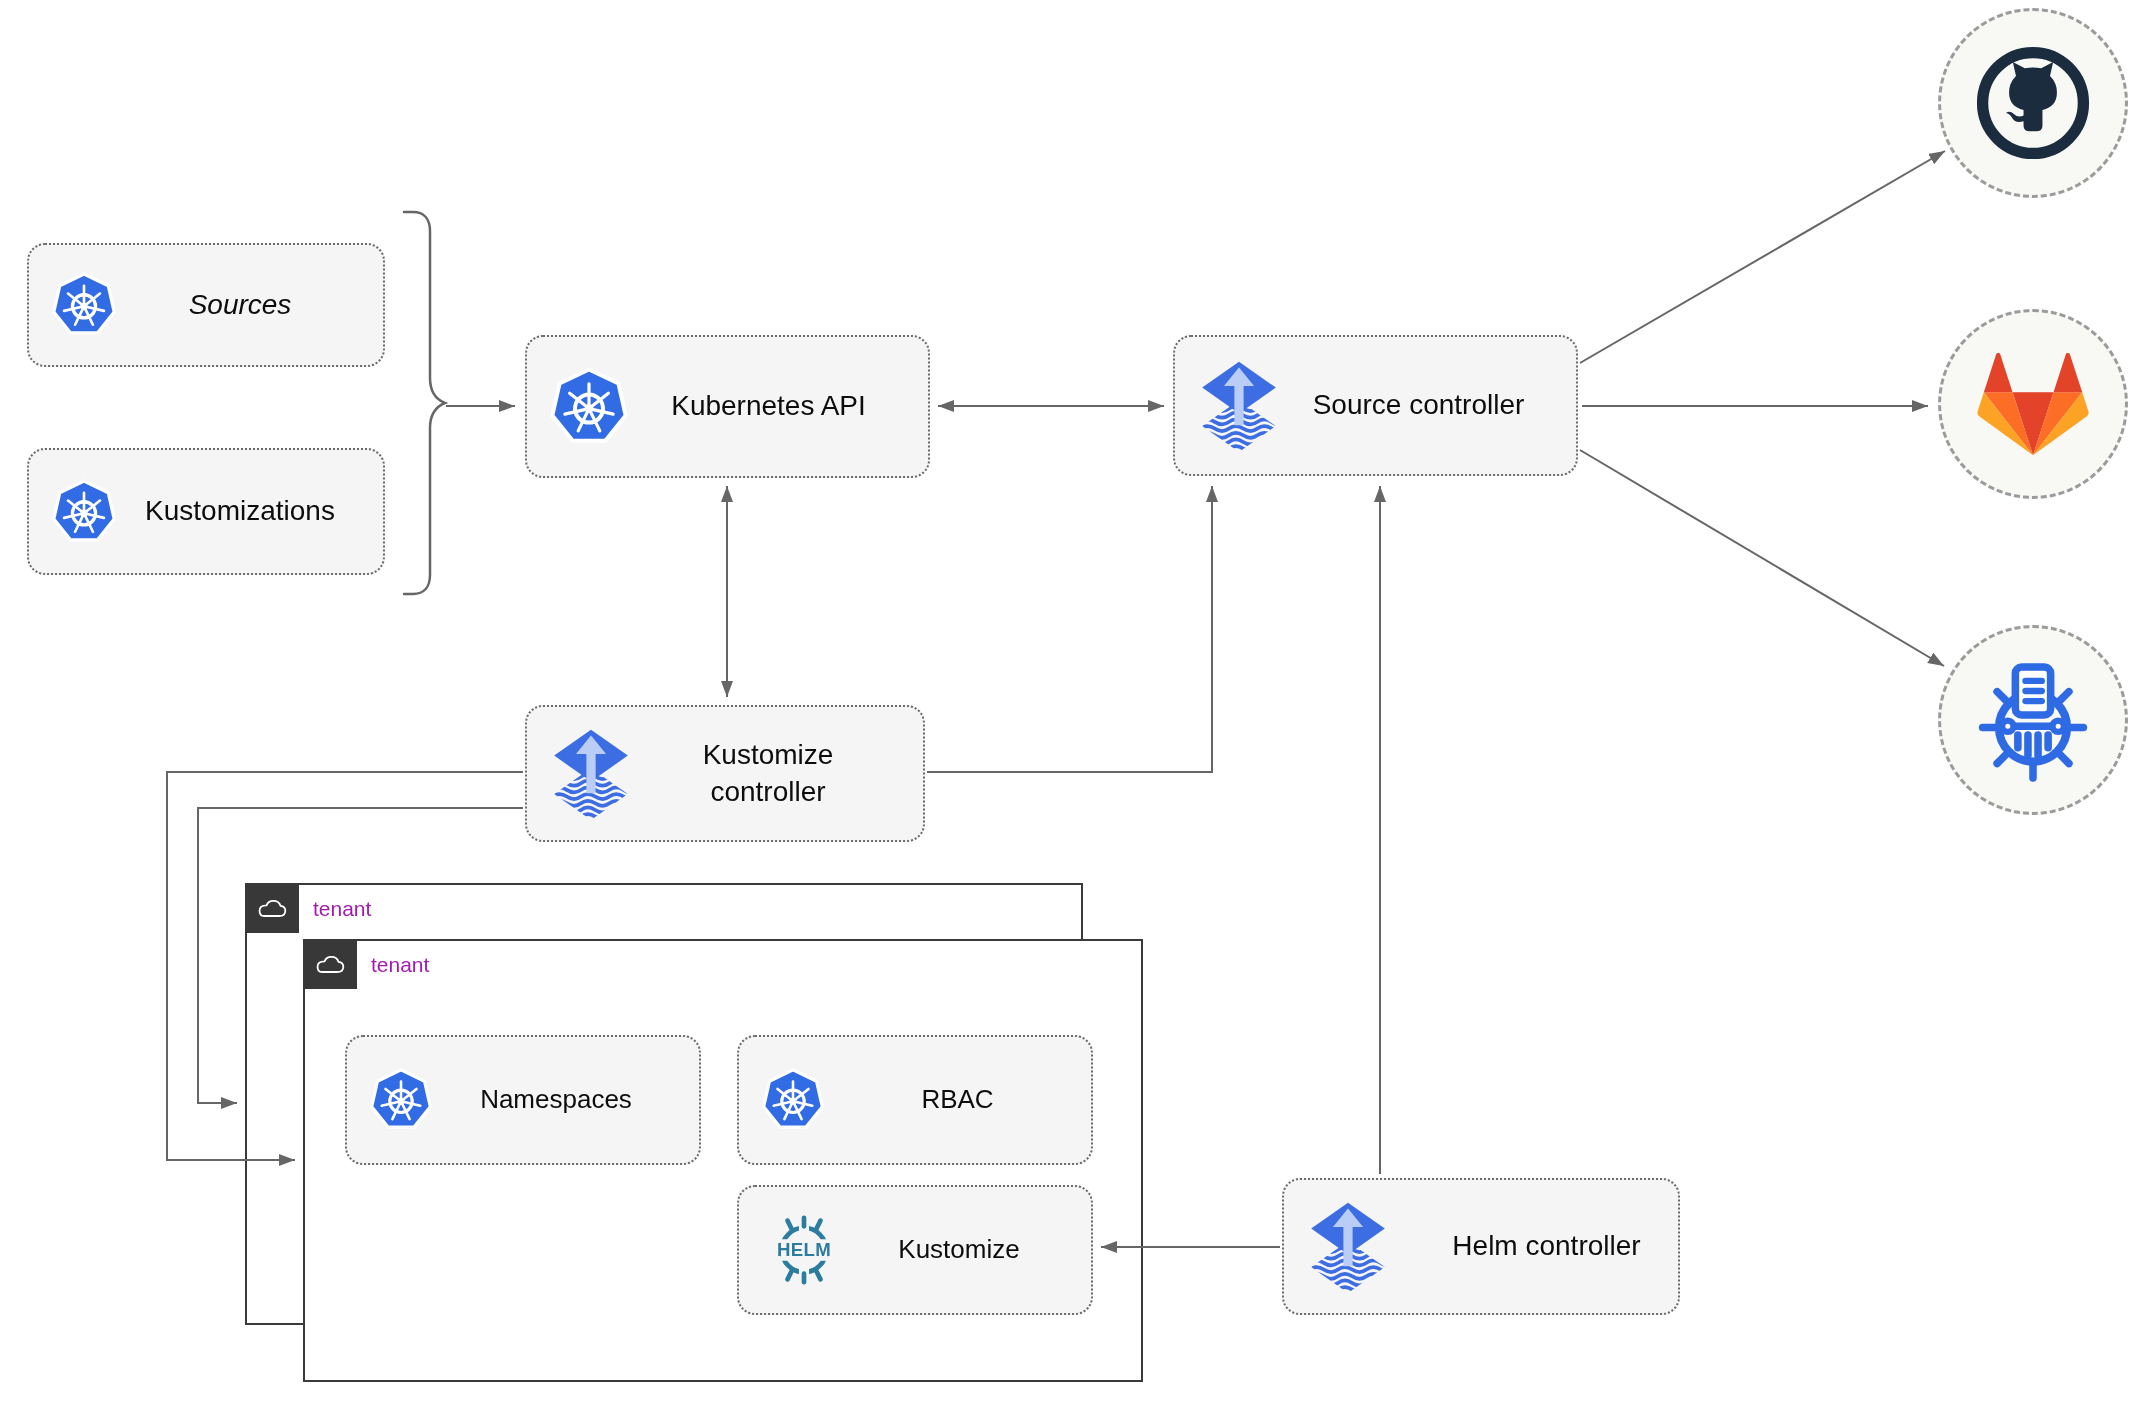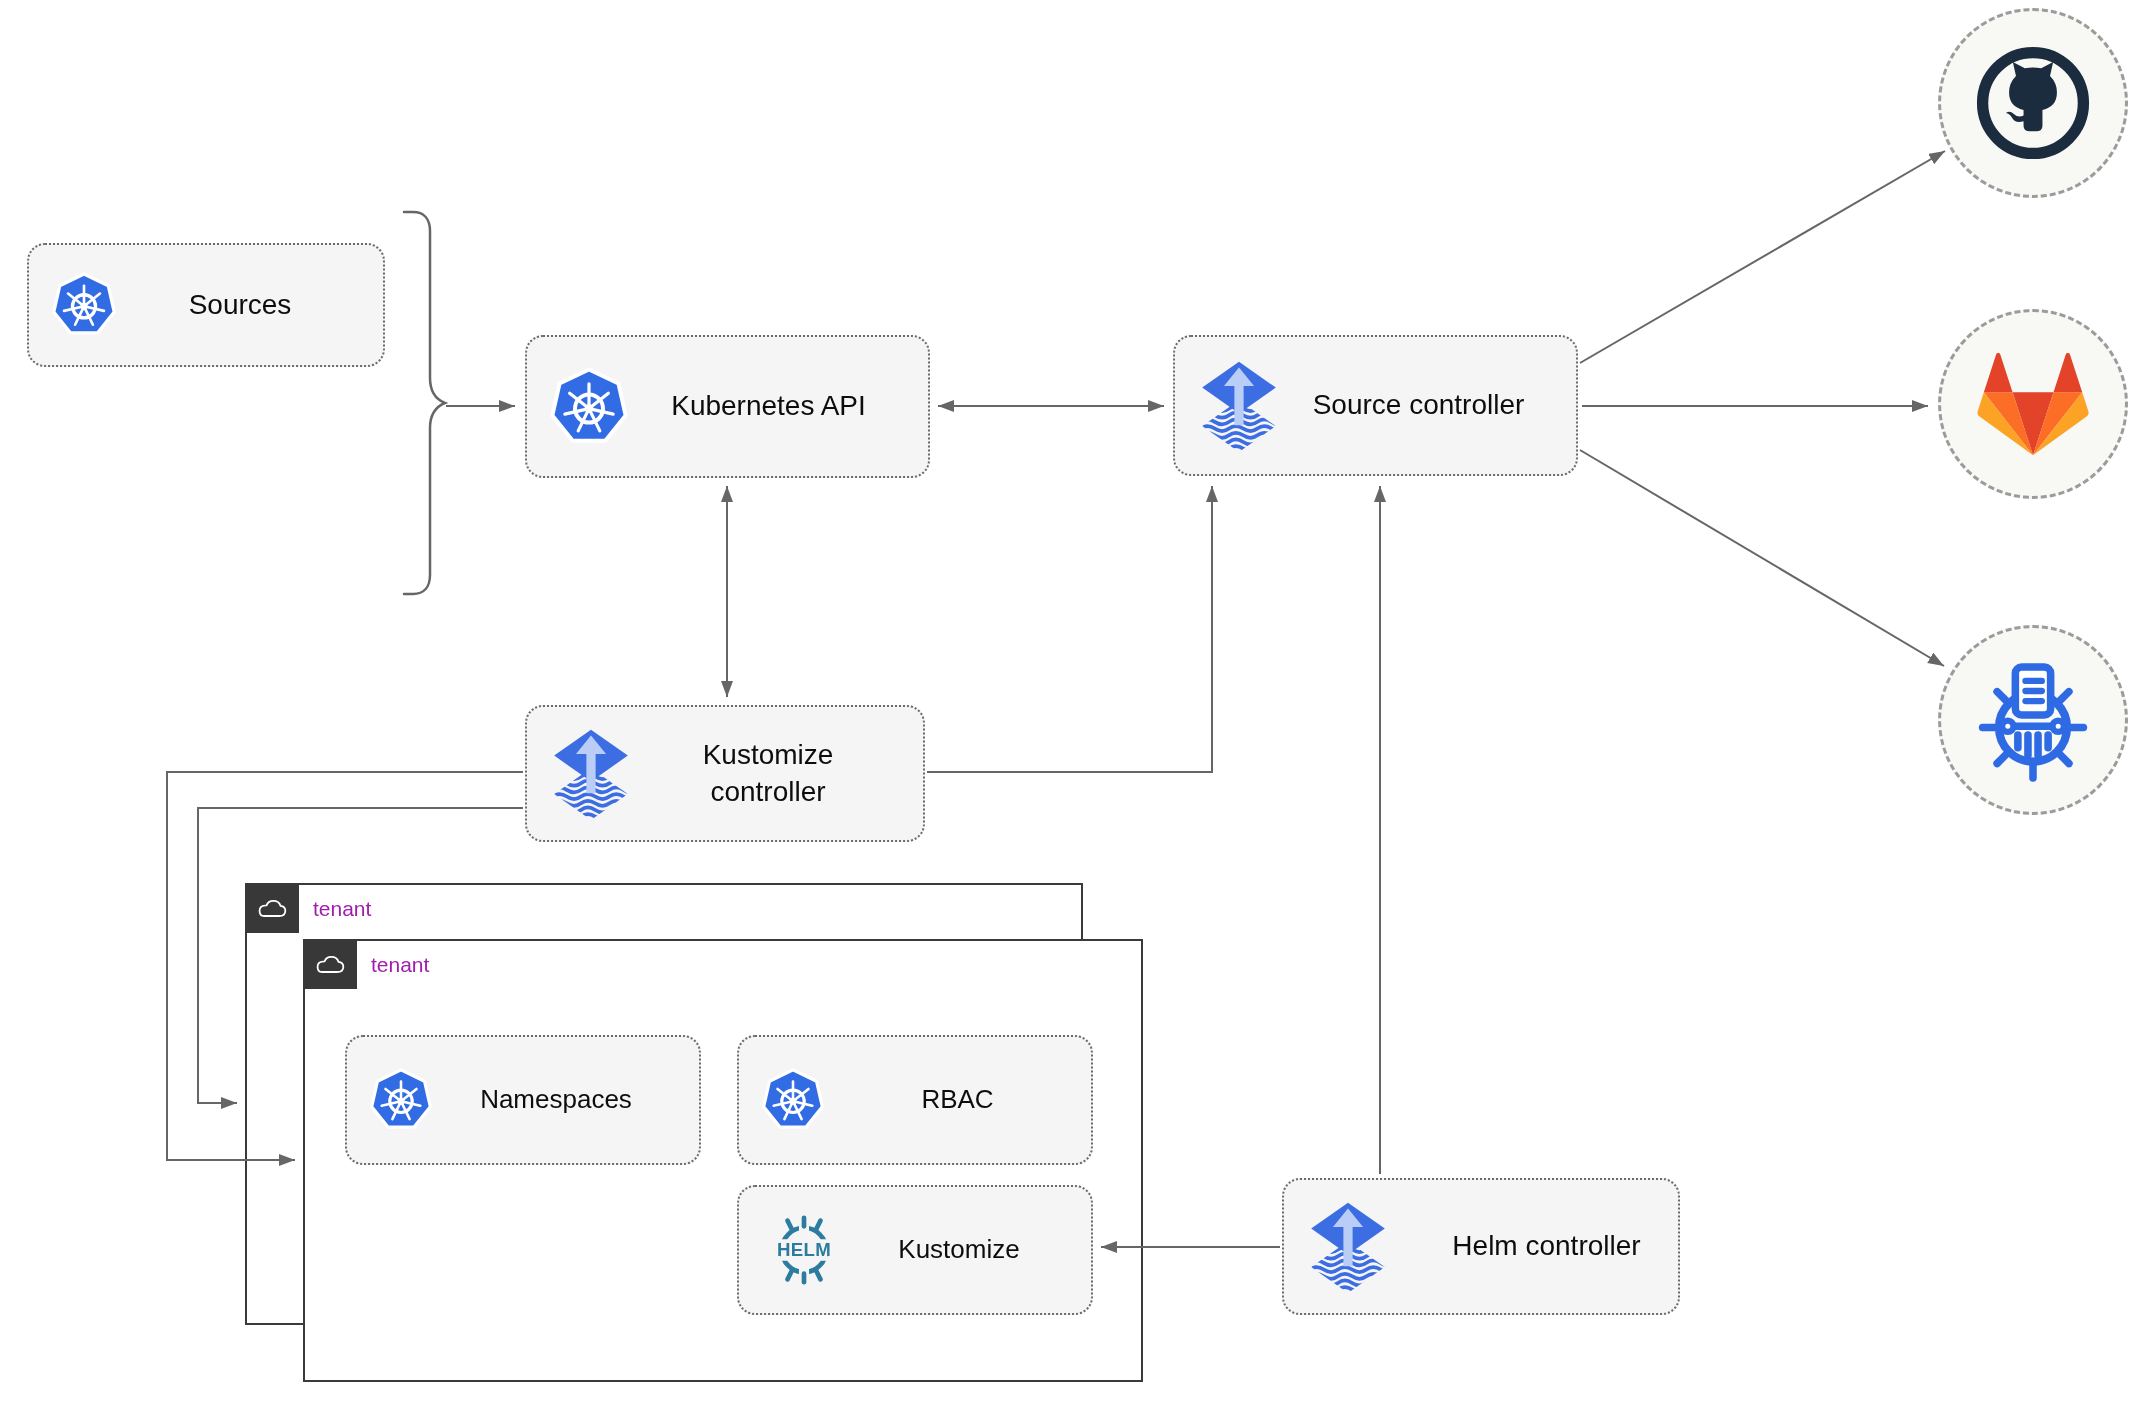--- a/index.html
+++ b/index.html
@@ -104,29 +104,37 @@
 
   <div class="tenant tenant-inner">
     <div class="tenant-tag">
       <svg viewBox="0 0 36 24" width="32" height="22">
         <path d="M9 21 h17 q7 0 7 -6 q0 -5 -5.5 -5.5 Q26 4 19.5 4 Q13.5 4 12 9 Q4 9 4 15 q0 6 5 6 z" style="fill:none;stroke:#fff;stroke-width:2;stroke-linejoin:round"></path>
       </svg>
     </div>
     <div class="tenant-name">tenant</div>
   </div>
 
-  <div class="node" style="left:27px;top:243px;width:358px;height:124px;">
+  <div class="node" style="left:27px;top:243px;width:358px;height:124px;font-style:italic;">
     <span class="nicon">
       <svg viewBox="0 0 100 100" width="66" height="66">
           <use href="#sym-k8s"></use>
         </svg>
       </span>
     <span class="nlabel">Sources</span>
   </div>
 
+  <div class="node" style="left:27px;top:448px;width:358px;height:127px;">
+    <span class="nicon">
+      <svg viewBox="0 0 100 100" width="66" height="66">
+          <use href="#sym-k8s"></use>
+        </svg>
+      </span>
+    <span class="nlabel">Kustomizations</span>
+  </div>
 
   <div class="node" style="left:525px;top:335px;width:405px;height:143px;">
     <span class="nicon">
       <svg viewBox="0 0 100 100" width="80" height="80">
           <use href="#sym-k8s"></use>
         </svg>
       </span>
     <span class="nlabel">Kubernetes API</span>
   </div>
 

